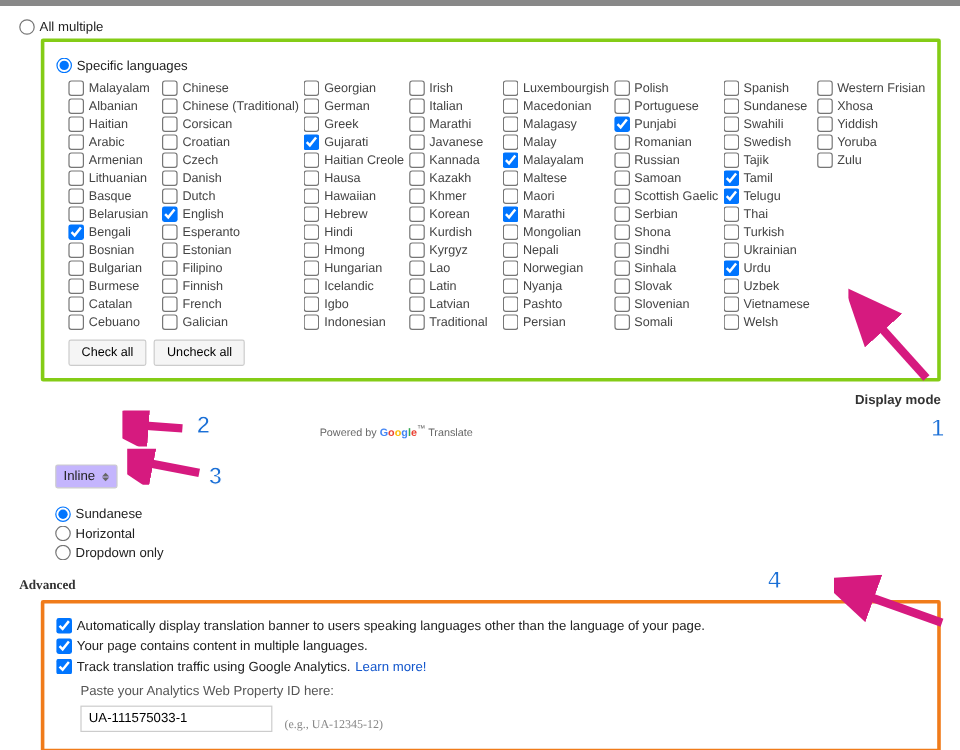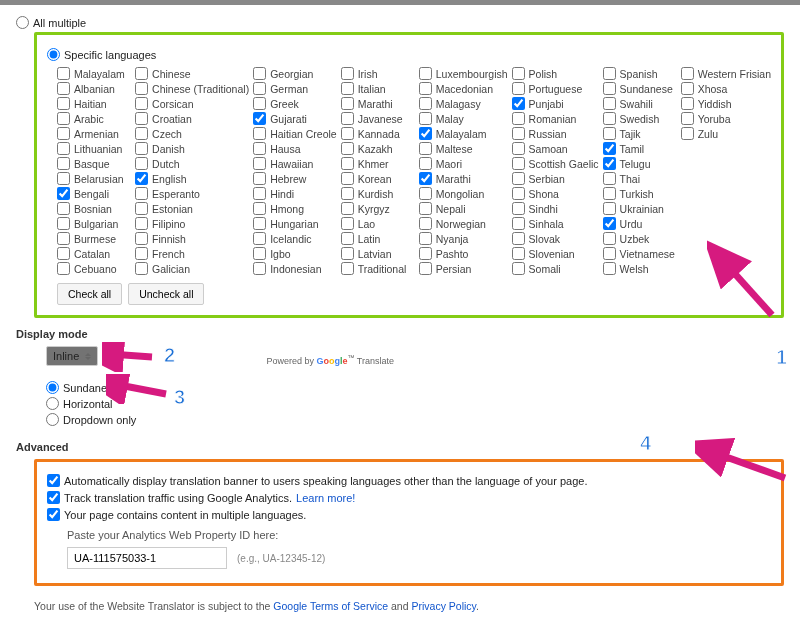--- a/index.html
+++ b/index.html
@@ -35,22 +35,22 @@
   .btn {
     background: #f5f5f5;
     border: 1px solid #ccc;
     border-radius: 2px;
     padding: 4px 10px;
     font-size: 10.5px;
     cursor: pointer;
   }
   .select-wrap {
     display: inline-flex; align-items: center;
-    background: #737373; border:1px solid #ccc; border-radius:2px;
-    padding: 3px 6px; font-size: 11px; gap:6px;
+    background: #c4b5fd; border:1px solid #ccc; border-radius:2px;
+    padding: 3px 6px; font-size: 11px; gap:6px;margin-top:41px;
   }
   .caret { display:inline-flex; flex-direction:column; gap:1px; }
   .caret span { width:0; height:0; border-left:3px solid transparent; border-right:3px solid transparent; }
   .caret .up { border-bottom:3px solid #666; }
   .caret .down { border-top:3px solid #666; }
   .display-row { display:flex; align-items:flex-start; gap:100px; margin-top:6px; }
   .preview-box {
     margin-left:20px;
     padding: 6px 10px;
     font-size: 10px;
@@ -73,25 +73,25 @@
   .g4{color:#34a853;font-weight:bold;}
   .adv-box {
     border: 3px solid #f07b1a;
     border-radius: 2px;
     padding: 8px 10px 14px 10px;
     margin-left: 18px;
     position: relative;
   }
   .adv-box .cb-row { margin: 4px 0; }
   .link { color: #1155cc; text-decoration: none; cursor:pointer; }
-  .input-line { display:flex; align-items:center; gap:10px; margin-left:20px; margin-top:6px;}
+  .input-line { display:flex; align-items:flex-end; gap:10px; margin-left:20px; margin-top:6px;}
   input[type=text] {
     border:1px solid #ccc; padding:4px 6px; font-size:11px; width:160px;
   }
-  .hint { color:#888; font-size:10px; }
+  .hint { color:#888; font-size:10px;font-family:Liberation Serif, serif; }
   .note { margin: 14px 0 14px 18px; color:#555; font-size:10.5px; }
   
   .ptr {
     position:absolute;
     pointer-events:none;
   }
   .num {
     font-family: Arial, sans-serif;
     font-weight: bold;
     font-size: 20px;
@@ -553,21 +553,21 @@
       <defs>
           <marker id="ah1" markerWidth="7" markerHeight="7" refX="2" refY="3" orient="auto">
             <polygon points="0 0, 7 3, 0 6" fill="#d61a7f"></polygon>
           </marker>
         </defs>
       <path d="M 65 80 L 20 30" stroke="#d61a7f" stroke-width="7" marker-end="url(#ah1)"></path>
     </svg>
     <div class="num" style="right:-6px;bottom:-54px;">1</div>
   </div>
 
-  <div class="section-title" style="margin-top:10px;">Display mode</div>
+  <div class="section-title" style="margin-top:10px;text-align:right;">Display mode</div>
 
   <div class="display-row indent relwrap">
     <div class="relwrap">
       <div class="select-wrap">
         <span>Inline</span>
         <span class="caret">
             <span class="up"></span>
             <span class="down"></span>
           </span>
       </div>
@@ -606,35 +606,35 @@
       <div class="num" style="left:128px;top:40px;">3</div>
     </div>
 
     <div class="preview-box">
       <div class="powered">
         <span>Powered by </span><span class="g1">G</span><span class="g2">o</span><span class="g3">o</span><span class="g1">g</span><span class="g4">l</span><span class="g2">e</span><span style="vertical-align:super;font-size:7px;">™</span><span> Translate</span>
       </div>
     </div>
   </div>
 
-  <div class="section-title" style="margin-top:12px;">Advanced</div>
+  <div class="section-title" style="margin-top:12px;font-family:Liberation Serif, serif;">Advanced</div>
 
   <div class="adv-box relwrap">
     <div class="cb-row">
       <input type="checkbox" checked="" style="">
       <span>Automatically display translation banner to users speaking languages other than the language of your page.</span>
     </div>
     <div class="cb-row">
       <input type="checkbox" checked="" style="">
+      <span>Your page contains content in multiple languages.</span>
+    </div>
+    <div class="cb-row">
+      <input type="checkbox" checked="" style="">
       <span>Track translation traffic using Google Analytics. </span>
       <a class="link">Learn more!</a>
-    </div>
-    <div class="cb-row">
-      <input type="checkbox" checked="" style="">
-      <span>Your page contains content in multiple languages.</span>
     </div>
     <div style="margin-left:20px;margin-top:8px;color:#555;">Paste your Analytics Web Property ID here:</div>
     <div class="input-line">
       <input type="text" value="UA-111575033-1" style="">
       <span class="hint">(e.g., UA-12345-12)</span>
     </div>
 
     <svg class="ptr" style="right:-14px;top:-24px;" width="100" height="50">
       <defs>
           <marker id="ah4" markerWidth="7" markerHeight="7" refX="2" refY="3" orient="auto">

